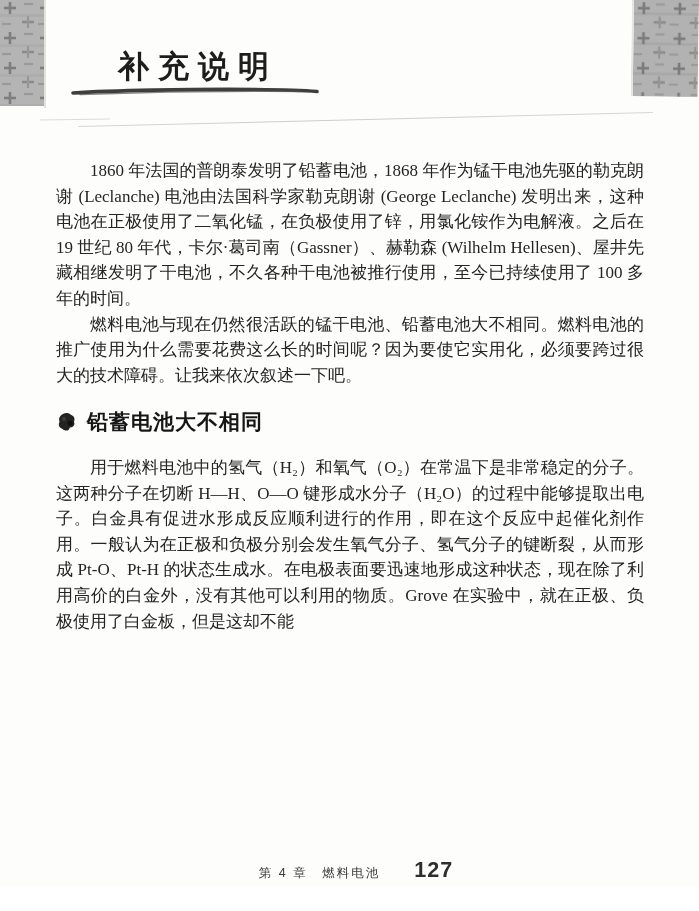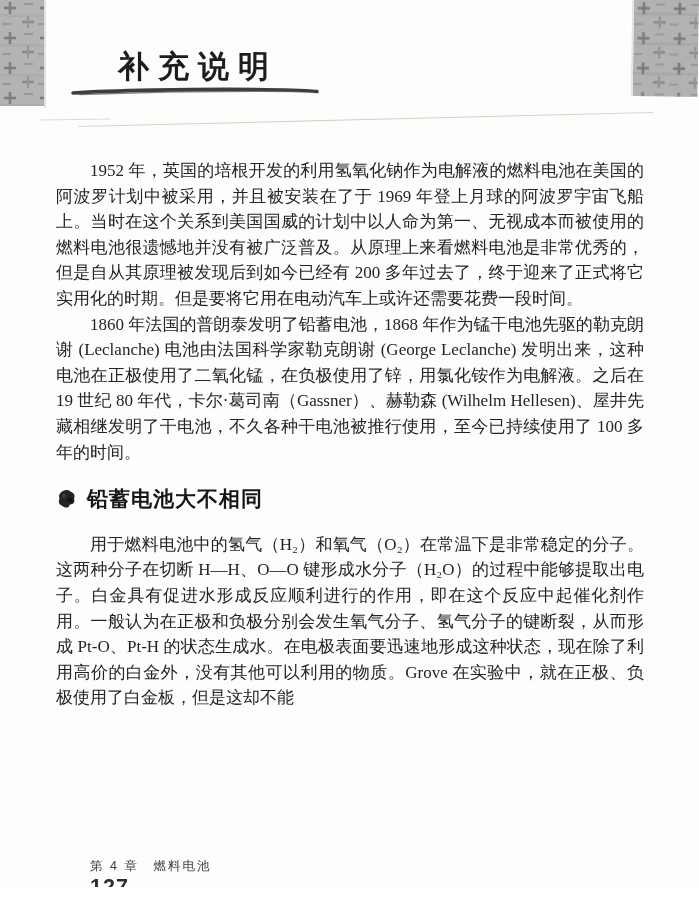--- a/index.html
+++ b/index.html
@@ -43,22 +43,22 @@
     display:flex;align-items:center;gap:9px;
     margin-top:21px;margin-bottom:20px;
     font-family:"Liberation Sans", sans-serif;
     font-weight:700;font-size:21px;color:#161616;
     text-indent:0;letter-spacing:1px;
   }
   .section-head .marker{flex:0 0 auto;line-height:0;}
   
   .footer{
     position:absolute;left:56px;top:858px;width:600px;
-    display:flex;justify-content:space-between;align-items:baseline;
-    font-family:"Liberation Sans", sans-serif;color:#3a3a3a;flex-direction:column;
+    display:flex;justify-content:center;align-items:baseline;
+    font-family:"Liberation Sans", sans-serif;color:#3a3a3a;
   }
   .footer .chapter{font-size:12.5px;letter-spacing:2px;}
   .footer .pagenum{font-size:21.5px;font-weight:600;color:#2e2e2e;margin-left:34px;letter-spacing:1px;}
 </style>
 </head>
 <body>
 
 <div id="page">
 
   <div class="corner-tex left">
@@ -105,22 +105,22 @@
     <svg width="250" height="14" xmlns="http://www.w3.org/2000/svg">
       <path d="M3 9 C 40 6.5, 120 5, 185 5.5 C 215 5.8, 235 6.5, 247 7.5" stroke="#3e3e3e" stroke-width="3.6" fill="none" stroke-linecap="round"></path>
       <path d="M10 10.5 C 70 8.5, 150 7, 230 7.5" stroke="#565656" stroke-width="1.4" fill="none" stroke-linecap="round" opacity="0.7"></path>
     </svg>
   </div>
 
   <div class="page-edge-line"></div>
   <div class="page-edge-line2"></div>
 
   <div class="body-col">
-    <p>1952 年，英国的培根开发的利用氢氧化钠作为电解液的燃料电池在美国的阿波罗计划中被采用，并且被安装在了于 1969 年登上月球的阿波罗宇宙飞船上。当时在这个关系到美国国威的计划中以人命为第一、无视成本而被使用的燃料电池很遗憾地并没有被广泛普及。从原理上来看燃料电池是非常优秀的，但是自从其原理被发现后到如今已经有 200 多年过去了，终于迎来了正式将它实用化的时期。但是要将它用在电动汽车上或许还需要花费一段时间。</p>
     <p>1860 年法国的普朗泰发明了铅蓄电池，1868 年作为锰干电池先驱的勒克朗谢 (Leclanche) 电池由法国科学家勒克朗谢 (George Leclanche) 发明出来，这种电池在正极使用了二氧化锰，在负极使用了锌，用氯化铵作为电解液。之后在 19 世纪 80 年代，卡尔·葛司南（Gassner）、赫勒森 (Wilhelm Hellesen)、屋井先藏相继发明了干电池，不久各种干电池被推行使用，至今已持续使用了 100 多年的时间。</p>
+    <p>燃料电池与现在仍然很活跃的锰干电池、铅蓄电池大不相同。燃料电池的推广使用为什么需要花费这么长的时间呢？因为要使它实用化，必须要跨过很大的技术障碍。让我来依次叙述一下吧。</p>
 
     <div class="section-head">
       <span class="marker">
         <svg width="22" height="22" viewBox="0 0 22 22" xmlns="http://www.w3.org/2000/svg">
           <path d="M7 3 C9 1.5 13 1.5 14.5 3.5 L17 5 C18.5 6 19 8.5 18 10.5 L18.5 13 C18 15.5 16 16.5 14 16.5 L12.5 19 C10.5 20 8 19.5 6.5 18 L4 16.5 C2.5 15 2.5 12.5 3.5 11 L3 8 C3.5 5.5 5 4 7 3 Z" fill="#232323"></path>
           <circle cx="8" cy="8" r="2.2" fill="#3a3a3a"></circle>
           <circle cx="14" cy="12" r="2.6" fill="#111111"></circle>
         </svg>
       </span>
       <span>铅蓄电池大不相同</span>

